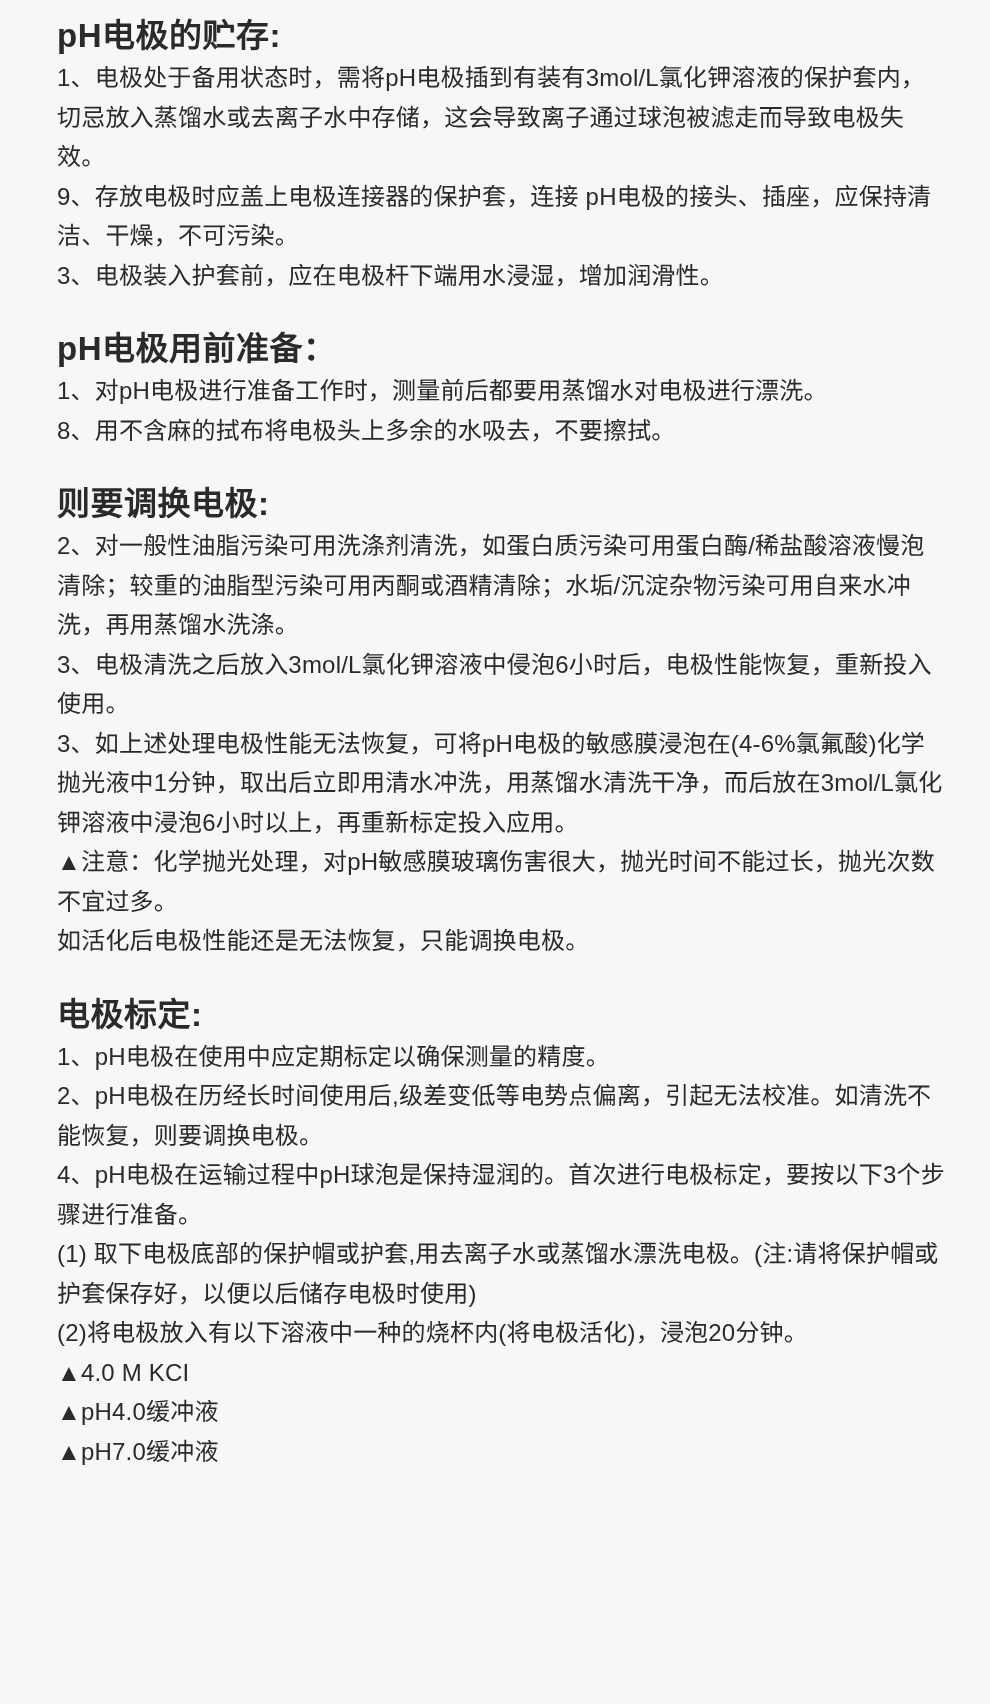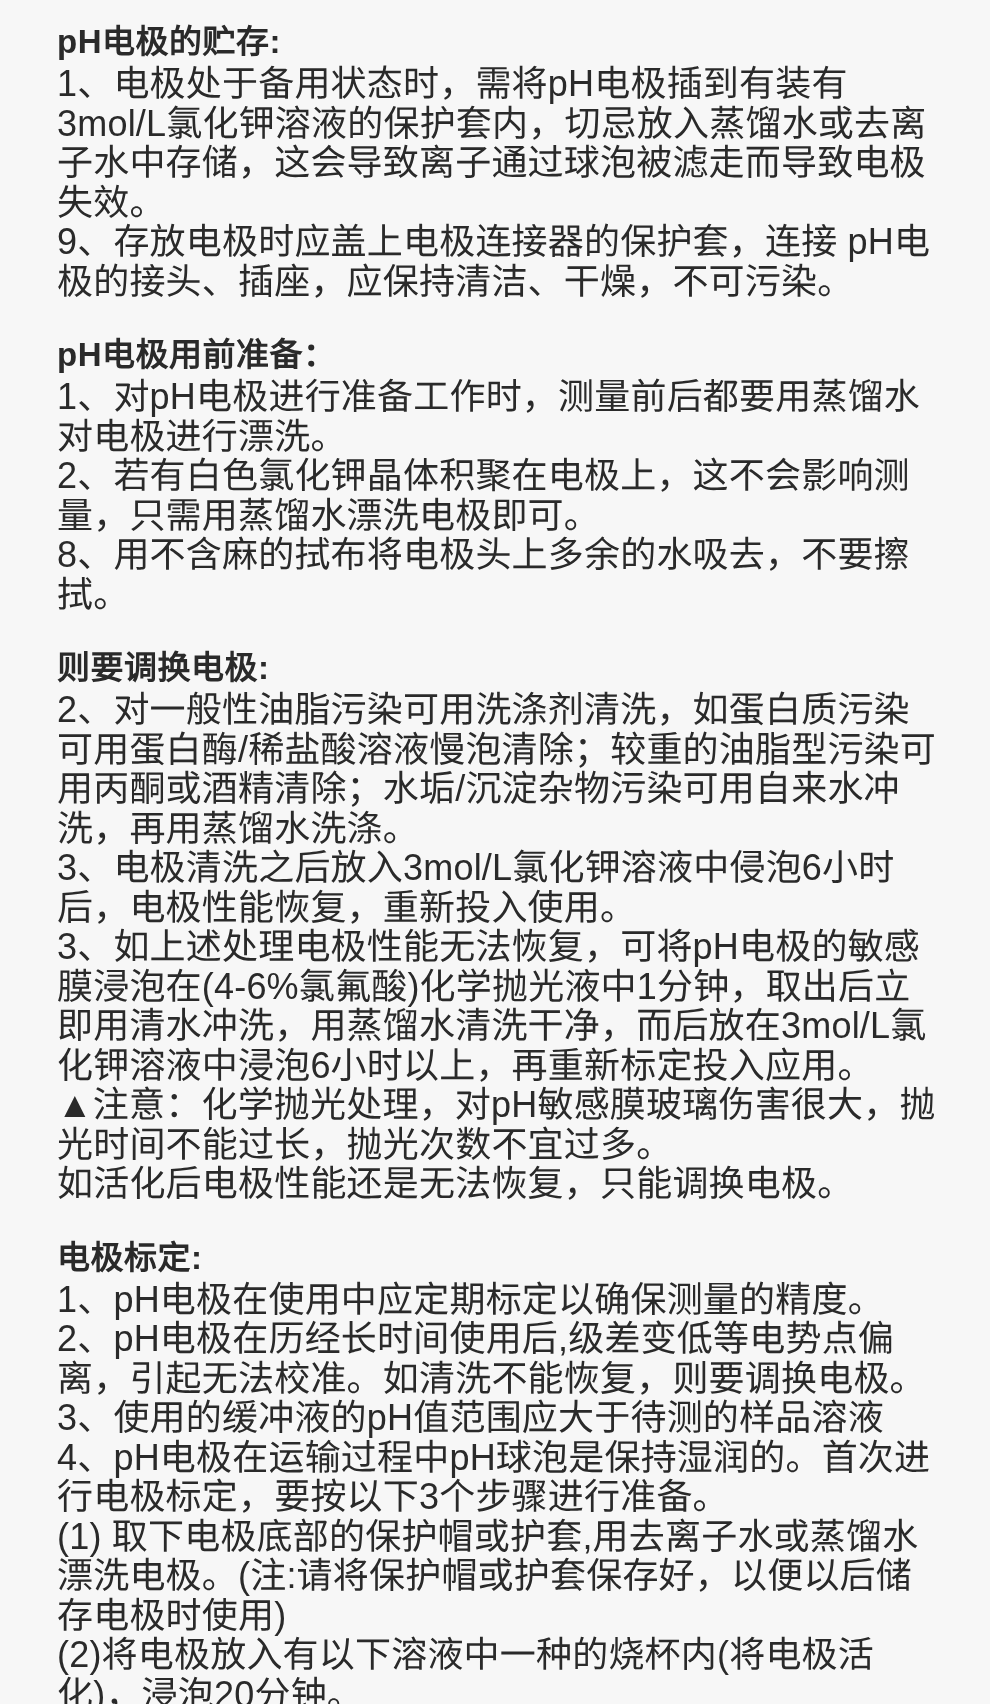--- a/index.html
+++ b/index.html
@@ -20,59 +20,58 @@
     padding: 13px 45px 20px 57px;
   }
   .section-heading {
     font-size: 33px;
     line-height: 45px;
     font-weight: 700;
     margin: 31px 0 0 0;
     letter-spacing: 0.5px;
   }
   .doc-section:first-child .section-heading {
-    margin-top: 6px;
+    margin-top: 0;
   }
   .paragraph {
-    font-size: 36px;
+    font-size: 24px;
     line-height: 39.5px;
     font-weight: 500;
     margin: 0;
     word-break: break-word;
     letter-spacing: 0.2px;
   }
 </style>
 </head>
 <body style="background: rgb(247, 247, 247); color: rgb(42, 42, 42);">
 
 <div class="doc">
     <section class="doc-section">
       <h2 class="section-heading">pH电极的贮存:</h2>
       <p class="paragraph">1、电极处于备用状态时，需将pH电极插到有装有3mol/L氯化钾溶液的保护套内，切忌放入蒸馏水或去离子水中存储，这会导致离子通过球泡被滤走而导致电极失效。</p>
       <p class="paragraph">9、存放电极时应盖上电极连接器的保护套，连接 pH电极的接头、插座，应保持清洁、干燥，不可污染。</p>
+      <p class="paragraph">3、电极装入护套前，应在电极杆下端用水浸湿，增加润滑性。</p>
     </section>
     <section class="doc-section">
       <h2 class="section-heading">pH电极用前准备：</h2>
       <p class="paragraph">1、对pH电极进行准备工作时，测量前后都要用蒸馏水对电极进行漂洗。</p>
-      <p class="paragraph">2、若有白色氯化钾晶体积聚在电极上，这不会影响测量，只需用蒸馏水漂洗电极即可。</p>
       <p class="paragraph">8、用不含麻的拭布将电极头上多余的水吸去，不要擦拭。</p>
     </section>
     <section class="doc-section">
       <h2 class="section-heading">则要调换电极:</h2>
       <p class="paragraph">2、对一般性油脂污染可用洗涤剂清洗，如蛋白质污染可用蛋白酶/稀盐酸溶液慢泡清除；较重的油脂型污染可用丙酮或酒精清除；水垢/沉淀杂物污染可用自来水冲洗，再用蒸馏水洗涤。</p>
       <p class="paragraph">3、电极清洗之后放入3mol/L氯化钾溶液中侵泡6小时后，电极性能恢复，重新投入使用。</p>
       <p class="paragraph">3、如上述处理电极性能无法恢复，可将pH电极的敏感膜浸泡在(4-6%氯氟酸)化学抛光液中1分钟，取出后立即用清水冲洗，用蒸馏水清洗干净，而后放在3mol/L氯化钾溶液中浸泡6小时以上，再重新标定投入应用。</p>
       <p class="paragraph">▲注意：化学抛光处理，对pH敏感膜玻璃伤害很大，抛光时间不能过长，抛光次数不宜过多。</p>
       <p class="paragraph">如活化后电极性能还是无法恢复，只能调换电极。</p>
     </section>
     <section class="doc-section">
       <h2 class="section-heading">电极标定:</h2>
       <p class="paragraph">1、pH电极在使用中应定期标定以确保测量的精度。</p>
       <p class="paragraph">2、pH电极在历经长时间使用后,级差变低等电势点偏离，引起无法校准。如清洗不能恢复，则要调换电极。</p>
-      <p class="paragraph">3、使用的缓冲液的pH值范围应大于待测的样品溶液</p>
       <p class="paragraph">4、pH电极在运输过程中pH球泡是保持湿润的。首次进行电极标定，要按以下3个步骤进行准备。</p>
       <p class="paragraph">(1) 取下电极底部的保护帽或护套,用去离子水或蒸馏水漂洗电极。(注:请将保护帽或护套保存好，以便以后储存电极时使用)</p>
       <p class="paragraph">(2)将电极放入有以下溶液中一种的烧杯内(将电极活化)，浸泡20分钟。</p>
       <p class="paragraph">▲4.0 M KCI</p>
       <p class="paragraph">▲pH4.0缓冲液</p>
       <p class="paragraph">▲pH7.0缓冲液</p>
     </section>
   </div>
 
 </body></html>

